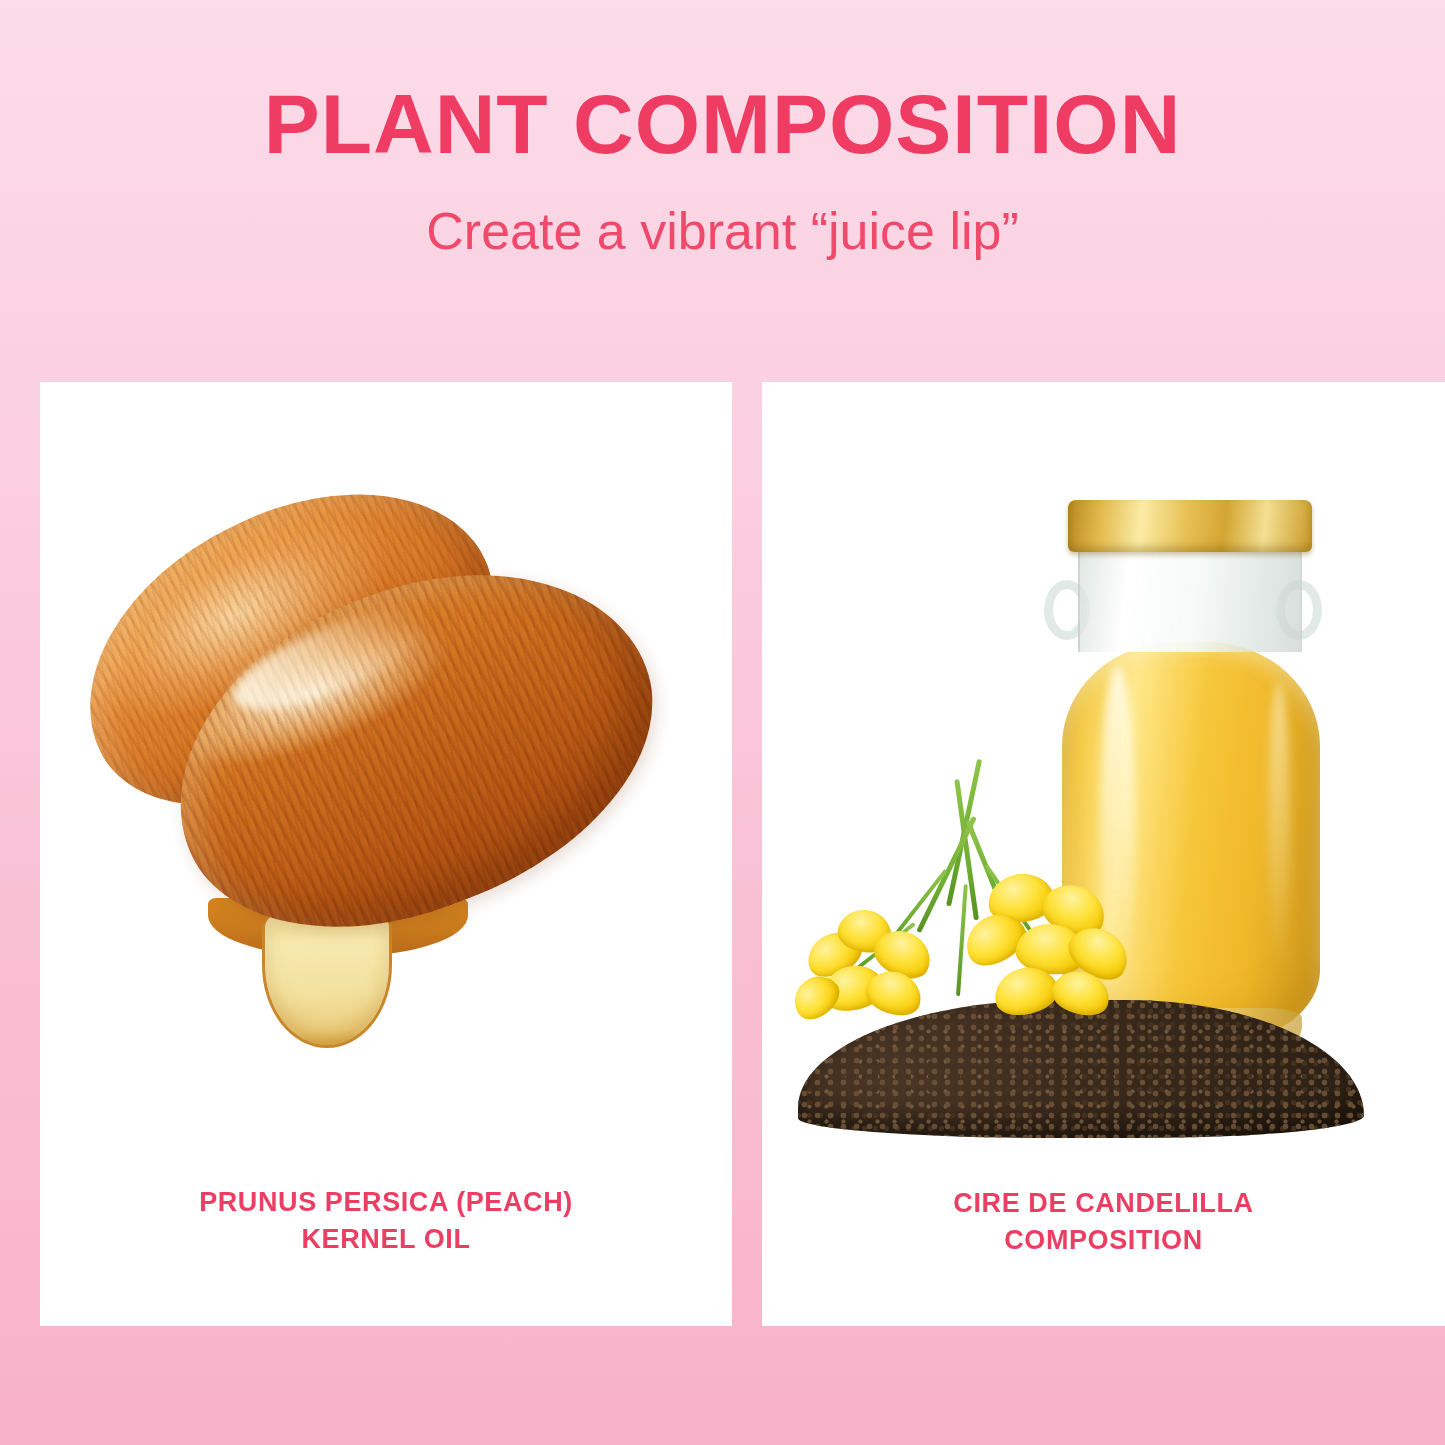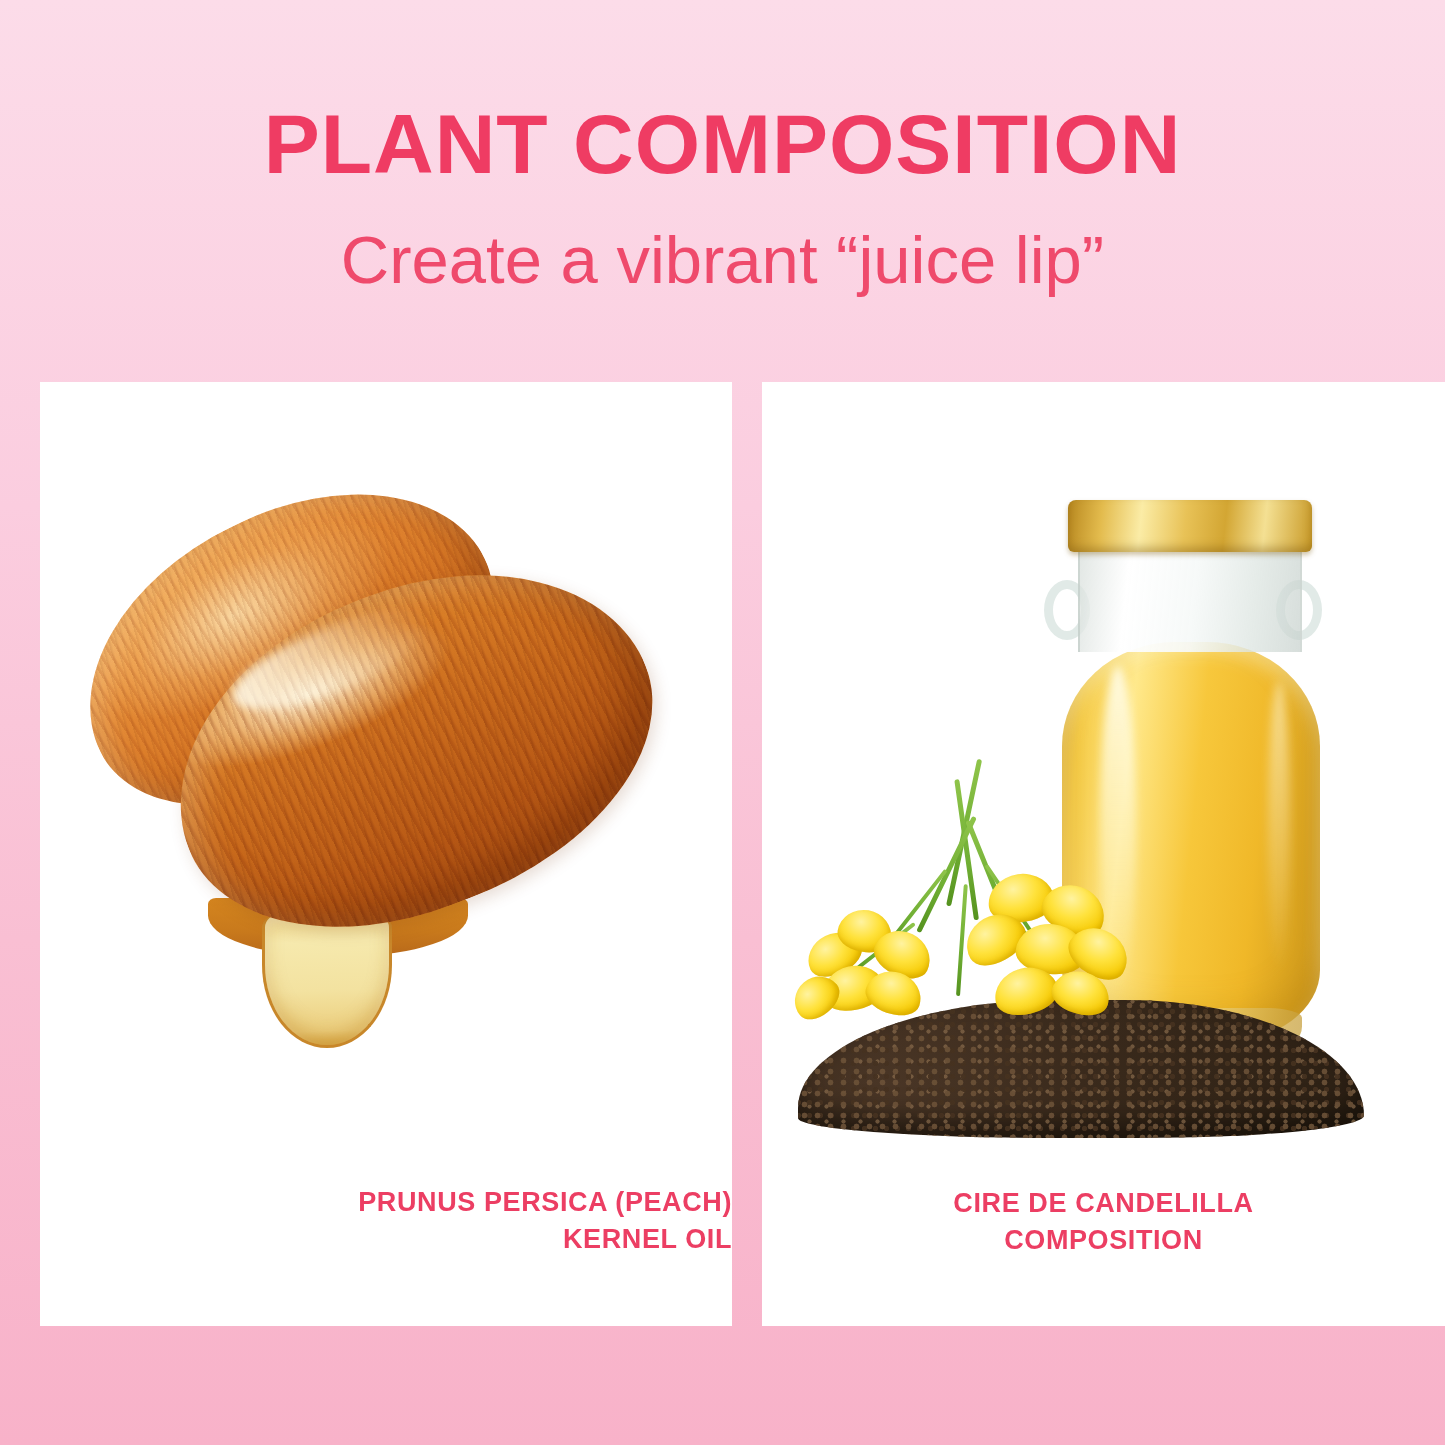--- a/index.html
+++ b/index.html
@@ -5,35 +5,35 @@
   * { margin:0; padding:0; box-sizing:border-box; }
   html, body { width:1445px; height:1445px; }
   body {
     font-family: "Liberation Sans", sans-serif;
     background: linear-gradient(180deg, #fcdce9 0%, #fbcddf 35%, #f9bfd3 65%, #f8b2c9 100%);
     position: relative;
     overflow: hidden;
   }
 
   
-  #header { position:absolute; top:0; left:0; width:1445px; height:340px;margin-top:20px; }
+  #header { position:absolute; top:0; left:0; width:1445px; height:340px; }
   #title {
     position:absolute; top:82px; left:0; width:1445px;
     text-align:center;
     font-size:84px;
     font-weight:bold;
     letter-spacing:1px;
     color:#ef3c63;
     line-height:1.0;
     white-space:nowrap;
   }
   #subtitle {
     position:absolute; top:203px; left:0; width:1445px;
     text-align:center;
-    font-size:67px;
+    font-size:52px;
     font-weight:normal;
     color:#ef4a6c;
     line-height:1.1;
     white-space:nowrap;
   }
 
   
   .panel {
     position:absolute;
     background:#ffffff;
@@ -49,21 +49,21 @@
   .caption {
     position:absolute;
     left:0; width:100%;
     text-align:center;
     color:#ec3e63;
     font-size:27px;
     font-weight:bold;
     letter-spacing:0.6px;
     line-height:37px;
   }
-  #caption-left  { top:802px;text-align:right; }
+  #caption-left  { top:802px; }
   #caption-right { top:803px; }
 
   
   .almond-stage { position:relative; width:100%; height:100%; }
 
   .almond {
     position:absolute;
     border-radius:50% 48% 50% 46% / 54% 52% 48% 46%;
   }
   .almond-back {

